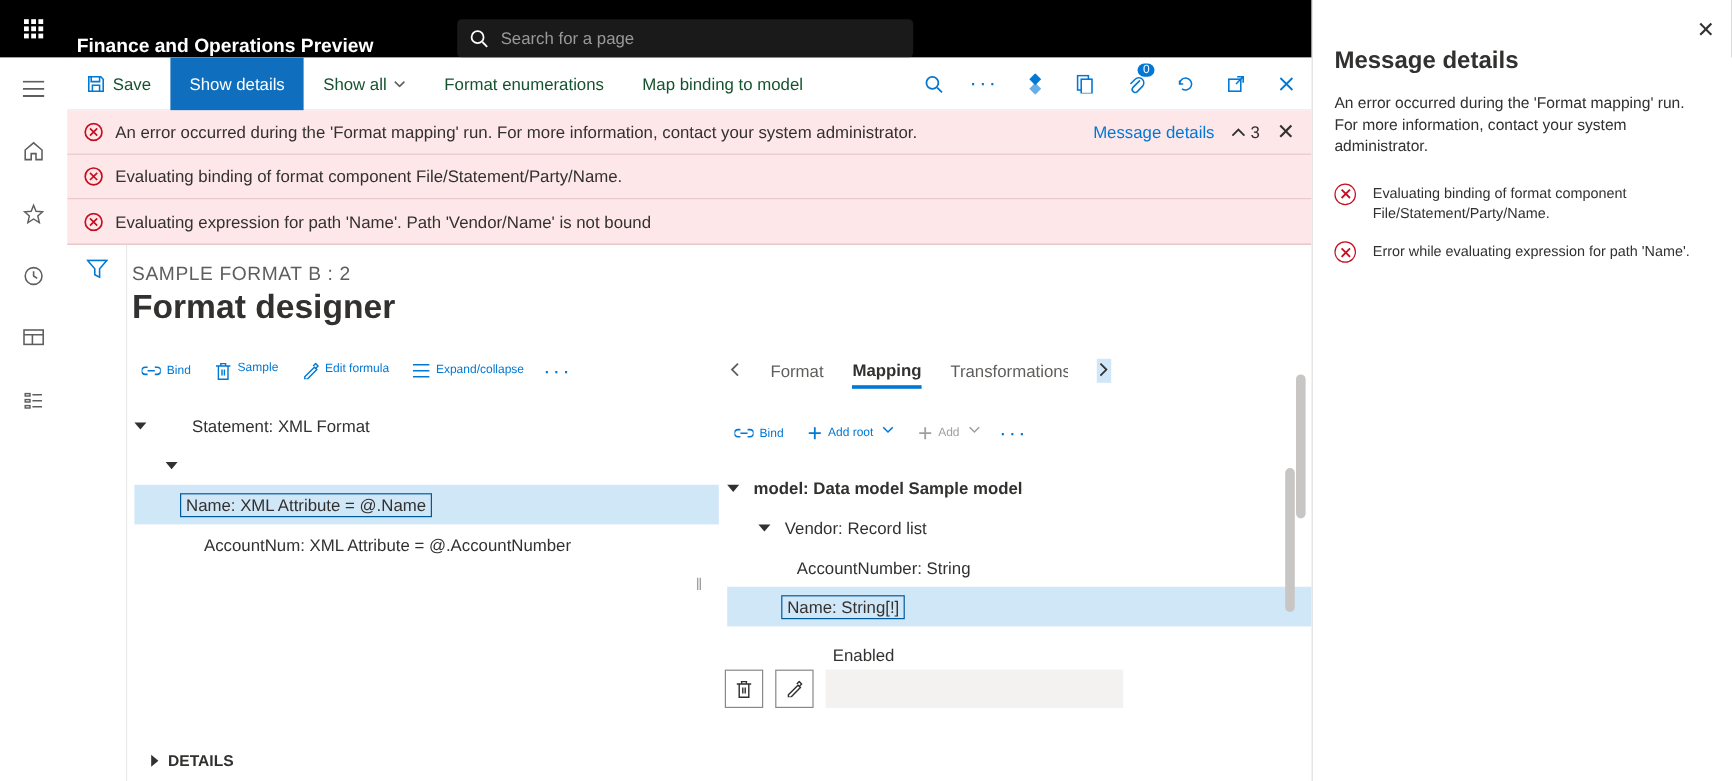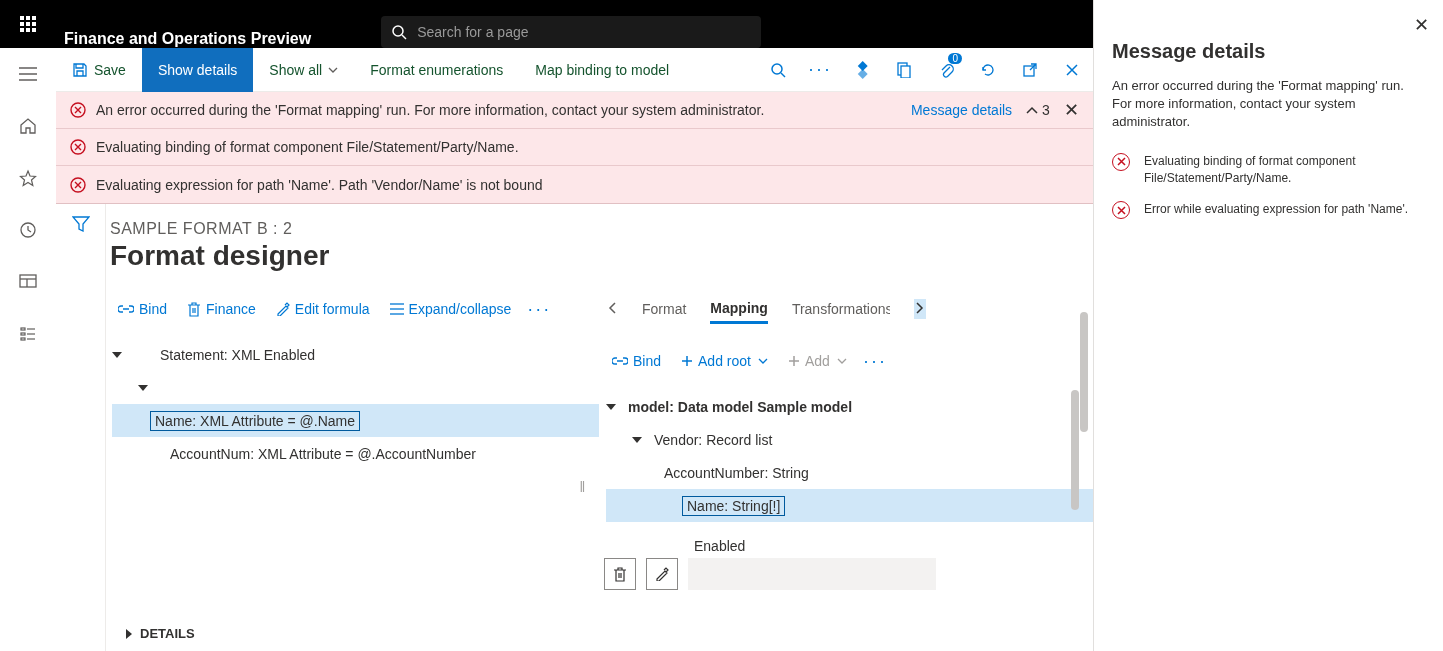--- a/index.html
+++ b/index.html
@@ -51,21 +51,21 @@
     .designer { flex: 1; display: flex; position: relative; }
     .filter-strip { width: 50px; display: flex; justify-content: center; padding-top: 12px; color: #0078d4; border-right: 1px solid #edebe9; }
     .des-body { flex: 1; padding: 16px 0 0 0; display: flex; flex-direction: column; position: relative; }
     .des-head { padding: 0 0 0 4px; }
     .bc { font-size: 16px; color: #605e5c; letter-spacing: 0.5px; }
     .des-title { font-size: 28px; font-weight: 600; color: #323130; margin-top: 2px; }
 
     .split { display: flex; flex: 1; margin-top: 20px; }
     .left-pane, .right-pane { flex: 1; min-width: 0; }
     .pane-bar { display: flex; align-items: center; gap: 12px; height: 34px; padding: 0 8px; }
-    .p-btn { display: flex; align-items: center; gap: 5px; color: #0078d4; cursor: pointer; font-size: 14px; padding: 2px 4px; background: transparent; border: none; }
+    .p-btn { display: flex; align-items: flex-start; gap: 5px; color: #0078d4; cursor: pointer; font-size: 10px; padding: 2px 4px; background: transparent; border: none; }
     .p-btn.disabled { color: #a19f9d; }
     .p-btn .chev-s { margin-left: 2px; }
     .more-dots { color: #0078d4; font-size: 18px; letter-spacing: 2px; cursor: pointer; }
 
     .tree { padding: 12px 0 0 6px; }
     .tn { display: flex; align-items: center; height: 33px; font-size: 14px; gap: 8px; }
     .caret { width: 0; height: 0; cursor: pointer; }
     .caret.dn { border-left: 5px solid transparent; border-right: 5px solid transparent; border-top: 6px solid #323130; }
     .caret.rt { border-top: 5px solid transparent; border-bottom: 5px solid transparent; border-left: 6px solid #323130; }
     .tn-label { white-space: nowrap; padding: 1px 4px; }
@@ -325,21 +325,21 @@
             <button class="p-btn">
                 <svg width="16" height="10" viewBox="0 0 16 10">
                   <path d="M5 2 H3 A3 3 0 0 0 3 8 H5 M11 2 H13 A3 3 0 0 1 13 8 H11 M5 5 H11" stroke="#0078d4" stroke-width="1.3" fill="none"></path>
                 </svg>
                 <span>Bind</span>
               </button>
             <button class="p-btn">
                 <svg width="14" height="16" viewBox="0 0 14 16">
                   <path d="M3 4 H11 V15 H3 Z M5 4 V2 H9 V4 M1 4 H13 M6 7 V12 M8 7 V12" stroke="#0078d4" stroke-width="1.2" fill="none"></path>
                 </svg>
-                <span>Finance</span>
+                <span>Sample</span>
               </button>
             <button class="p-btn">
                 <svg width="14" height="14" viewBox="0 0 14 14">
                   <path d="M2 12 L10 4 L12 6 L4 14 H2 Z M9 3 L11 1 L13 3 L11 5" stroke="#0078d4" stroke-width="1.2" fill="none"></path>
                 </svg>
                 <span>Edit formula</span>
               </button>
             <button class="p-btn">
                 <svg width="14" height="12" viewBox="0 0 14 12">
                   <line x1="0" y1="1" x2="14" y2="1" stroke="#0078d4" stroke-width="1.3"></line>
@@ -347,21 +347,21 @@
                   <line x1="0" y1="11" x2="14" y2="11" stroke="#0078d4" stroke-width="1.3"></line>
                 </svg>
                 <span>Expand/collapse</span>
               </button>
             <span class="more-dots">···</span>
           </div>
           <div class="tree">
             <div class="tn">
                 <span class="caret dn"></span>
                 <span class="ind-1"></span>
-                <span class="tn-label">Statement: XML Enabled</span>
+                <span class="tn-label">Statement: XML Format</span>
               </div>
             <div class="tn">
                 <span style="width:18px"></span>
                 <span class="caret dn"></span>
               </div>
             <div class="tn sel-row sel-cell" style="padding-left:38px;">
                 <span class="tn-label">Name: XML Attribute = @.Name</span>
               </div>
             <div class="tn" style="padding-left:54px;">
                 <span class="tn-label">AccountNum: XML Attribute = @.AccountNumber</span>
@@ -418,21 +418,21 @@
                 <span class="tn-label" style="font-weight:600">model: Data model Sample model</span>
               </div>
             <div class="tn">
                 <span style="width:18px"></span>
                 <span class="caret dn"></span>
                 <span class="tn-label">Vendor: Record list</span>
               </div>
             <div class="tn" style="padding-left:54px;">
                 <span class="tn-label">AccountNumber: String</span>
               </div>
-            <div class="tn sel-row sel-cell" style="padding-left:76px;">
+            <div class="tn sel-row sel-cell" style="padding-left:45px;">
                 <span class="tn-label">Name: String[!]</span>
               </div>
           </div>
 
           <div class="prop-label">Enabled</div>
           <div class="prop-row">
             <div class="sq-btn">
                 <svg width="14" height="16" viewBox="0 0 14 16">
                   <path d="M3 4 H11 V15 H3 Z M5 4 V2 H9 V4 M1 4 H13 M6 7 V12 M8 7 V12" stroke="#323130" stroke-width="1.2" fill="none"></path>
                 </svg>

